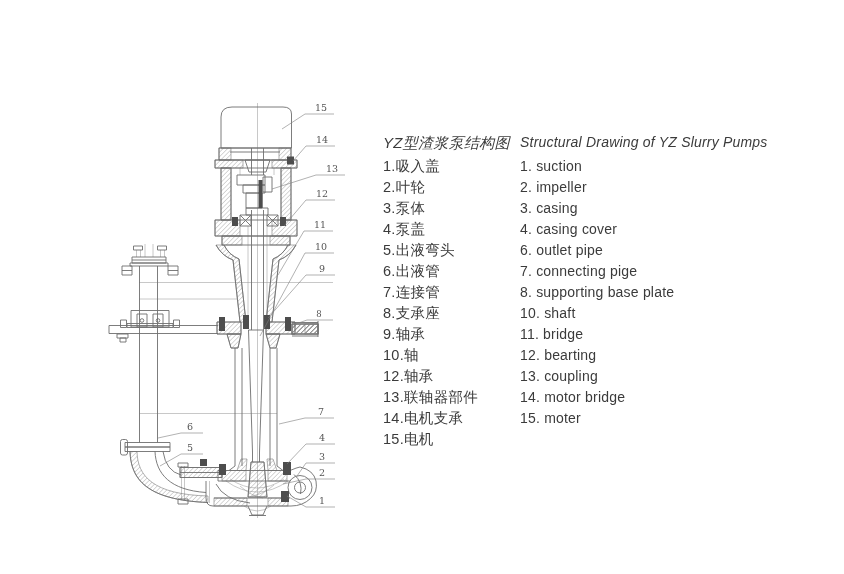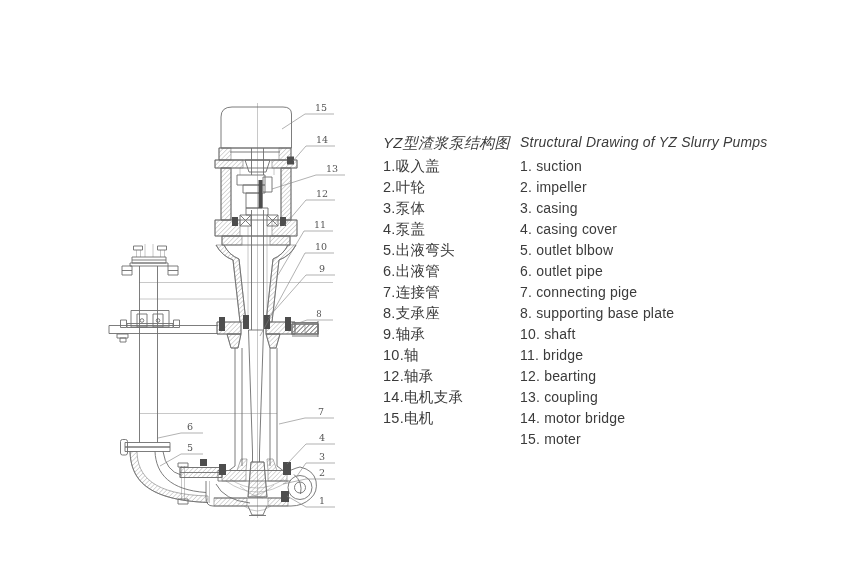--- a/index.html
+++ b/index.html
@@ -218,31 +218,31 @@
     <div class="row"><span>2.叶轮</span></div>
     <div class="row"><span>3.泵体</span></div>
     <div class="row"><span>4.泵盖</span></div>
     <div class="row"><span>5.出液弯头</span></div>
     <div class="row"><span>6.出液管</span></div>
     <div class="row"><span>7.连接管</span></div>
     <div class="row"><span>8.支承座</span></div>
     <div class="row"><span>9.轴承</span></div>
     <div class="row"><span>10.轴</span></div>
     <div class="row"><span>12.轴承</span></div>
+    <div class="row"><span>13.联轴器部件</span></div>
     <div class="row"><span>14.电机支承</span></div>
     <div class="row"><span>15.电机</span></div>
   </div>
 
   <div class="legend-col col-en">
     <div class="title">Structural Drawing of YZ Slurry Pumps</div>
     <div class="row"><span>1. suction</span></div>
     <div class="row"><span>2. impeller</span></div>
     <div class="row"><span>3. casing</span></div>
     <div class="row"><span>4. casing cover</span></div>
-    <div class="row"><span>5. outlet blbow</span></div>
     <div class="row"><span>6. outlet pipe</span></div>
     <div class="row"><span>7. connecting pige</span></div>
     <div class="row"><span>8. supporting base plate</span></div>
     <div class="row"><span>10. shaft</span></div>
     <div class="row"><span>11. bridge</span></div>
     <div class="row"><span>12. bearting</span></div>
     <div class="row"><span>13. coupling</span></div>
     <div class="row"><span>14. motor bridge</span></div>
     <div class="row"><span>15. moter</span></div>
   </div>

